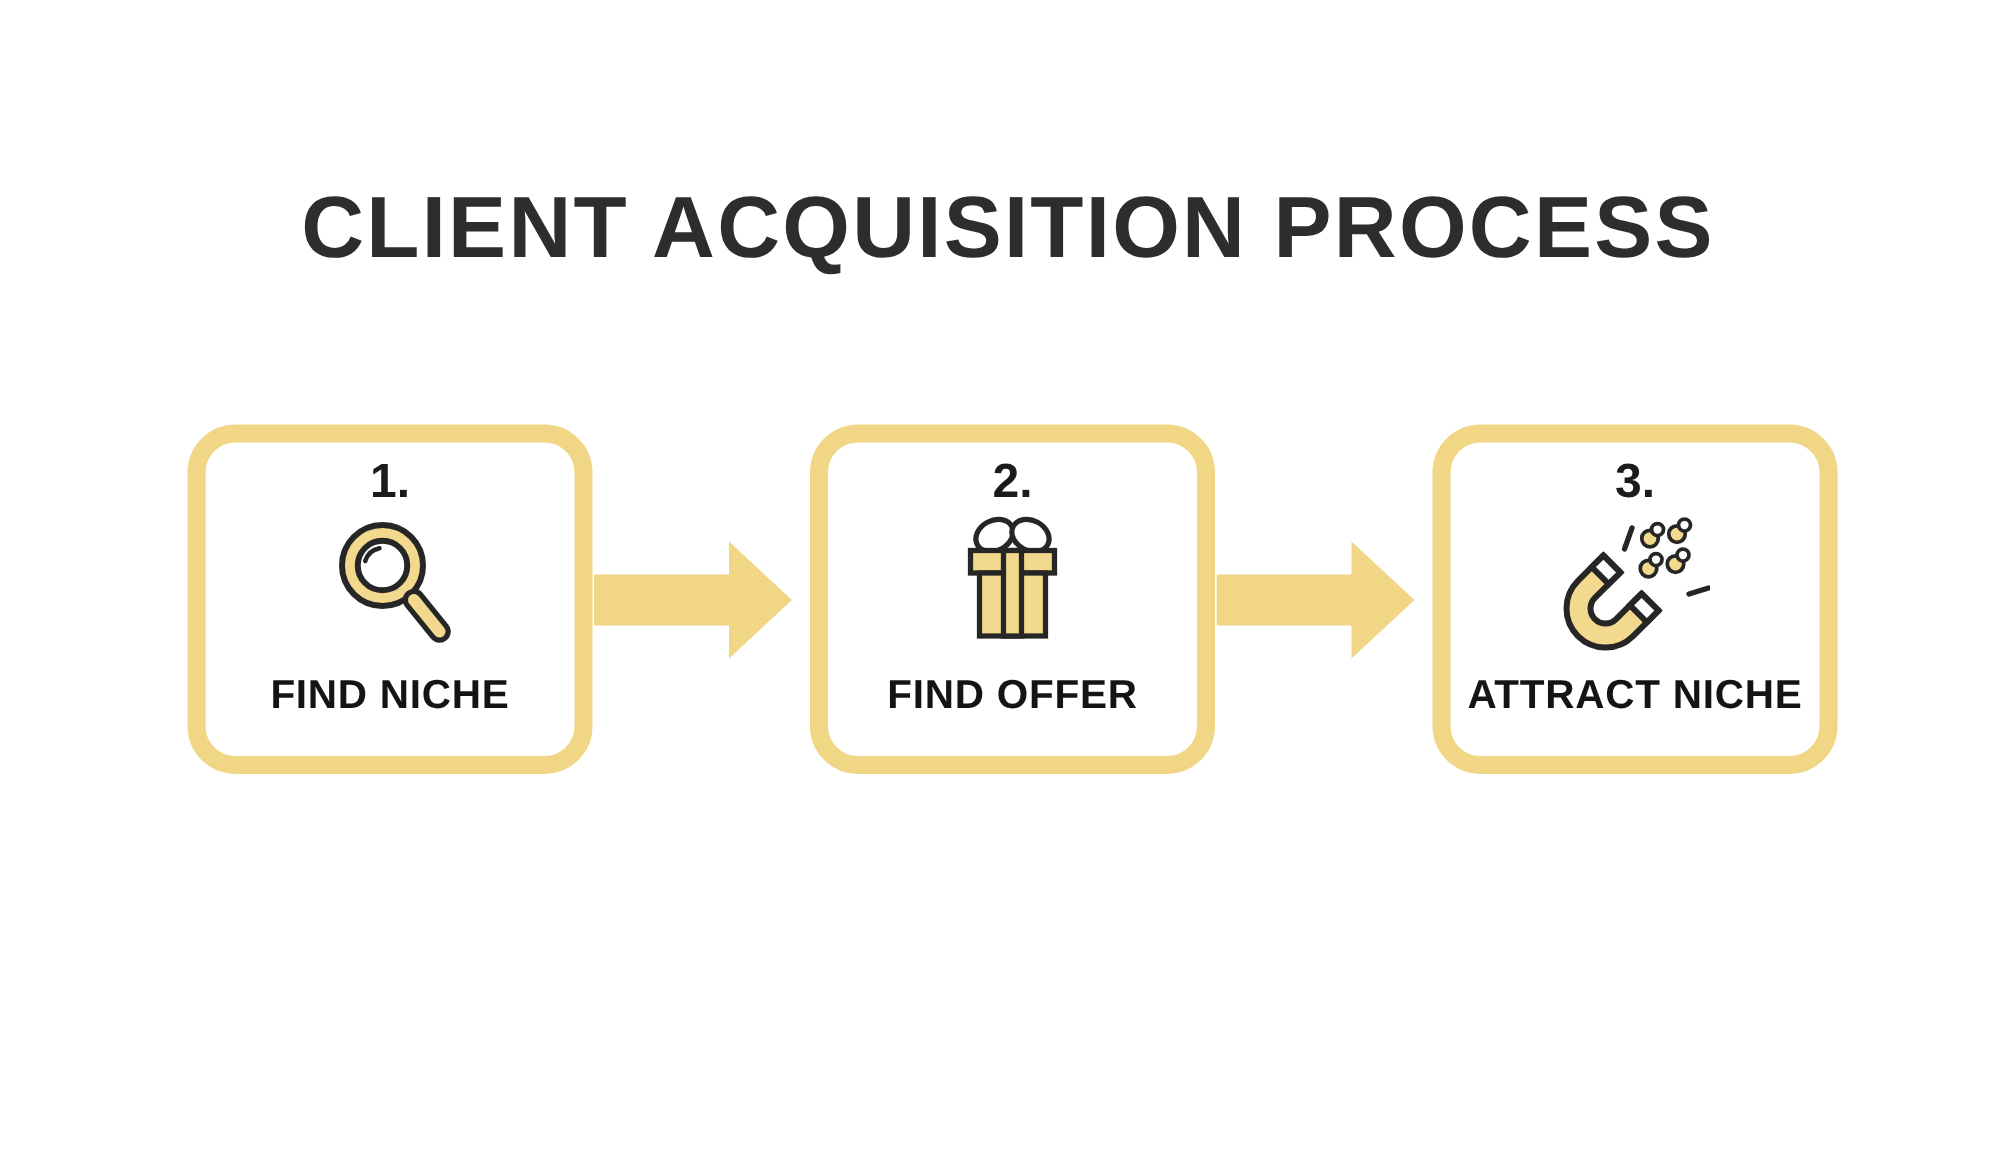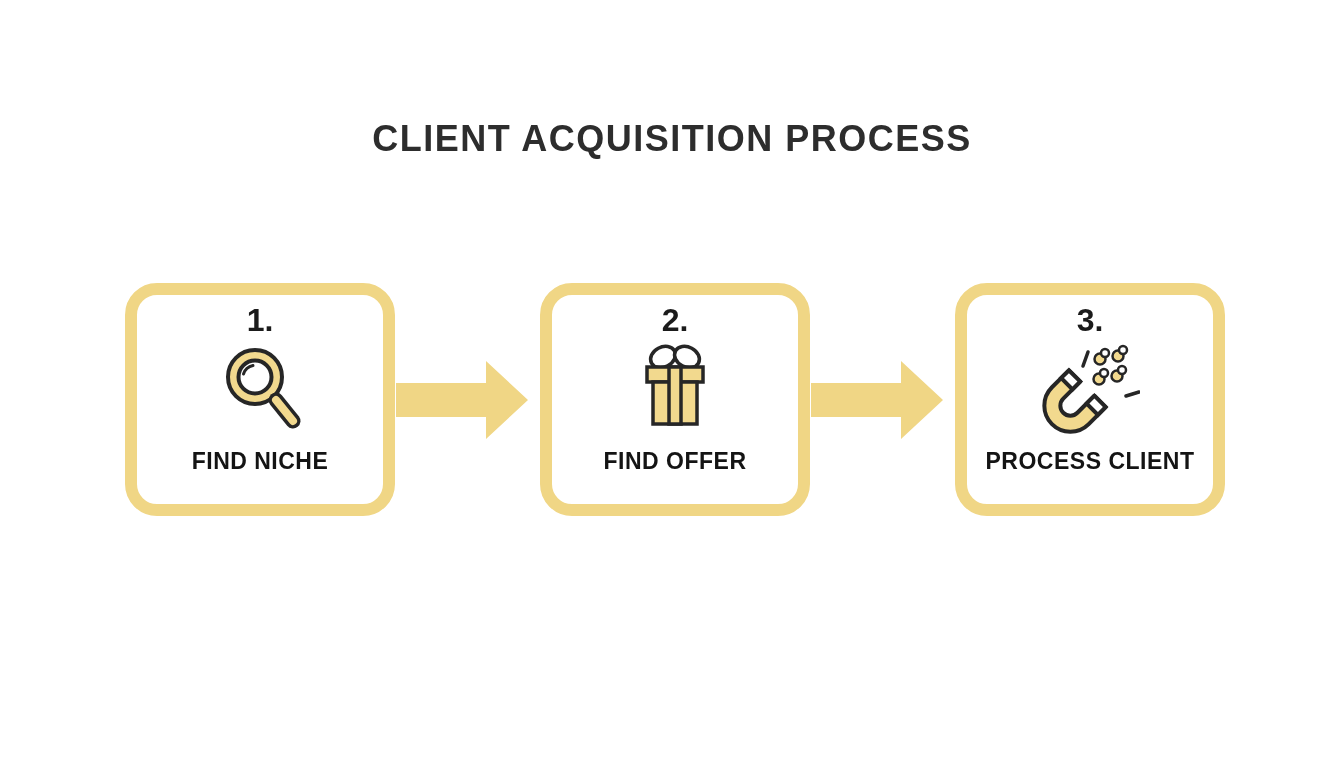--- a/index.html
+++ b/index.html
@@ -19,21 +19,21 @@
     background: var(--bg);
     overflow: hidden;
     font-family: "Liberation Sans", sans-serif;
   }
   .title {
     position: absolute;
     top: 118px;
     left: 0;
     width: 100%;
     text-align: center;
-    font-size: 36px;
+    font-size: 58px;
     font-weight: 700;
     letter-spacing: 1.5px;
     color: var(--title-color);
   }
   .step-box {
     position: absolute;
     top: 283px;
     width: 270px;
     height: 233px;
     background: #fff;
@@ -48,21 +48,21 @@
   .step-box.s2 { left: 540px; }
   .step-box.s3 { left: 955px; }
   .step-number {
     font-size: 32px;
     font-weight: 700;
     line-height: 1.1;
     color: #1B1B1B;
   }
   .step-icon { width: 100px; height: 100px; margin-top: 2px; }
   .step-label {
-    font-size: 23px;
+    font-size: 27px;
     font-weight: 700;
     letter-spacing: 0.5px;
     color: var(--label-color);
     margin-top: 8px;
     white-space: nowrap;
   }
   .arrow {
     position: absolute;
     top: 360px;
     width: 133px;
@@ -130,16 +130,16 @@
         <circle class="fy st" cx="60" cy="19" r="5.5" stroke-width="2.5"></circle>
         <circle class="fw st" cx="65" cy="13" r="4" stroke-width="2.5"></circle>
         <circle class="fy st" cx="78" cy="16" r="5.5" stroke-width="2.5"></circle>
         <circle class="fw st" cx="83" cy="10" r="4" stroke-width="2.5"></circle>
         <circle class="fy st" cx="59" cy="39" r="5.5" stroke-width="2.5"></circle>
         <circle class="fw st" cx="64" cy="33" r="4" stroke-width="2.5"></circle>
         <circle class="fy st" cx="77" cy="36" r="5.5" stroke-width="2.5"></circle>
         <circle class="fw st" cx="82" cy="30" r="4" stroke-width="2.5"></circle>
       </g>
     </svg>
-    <div class="step-label">PROCESS CLIENT</div>
+    <div class="step-label">ATTRACT NICHE</div>
   </div>
 
 </div>
 
 </body></html>

